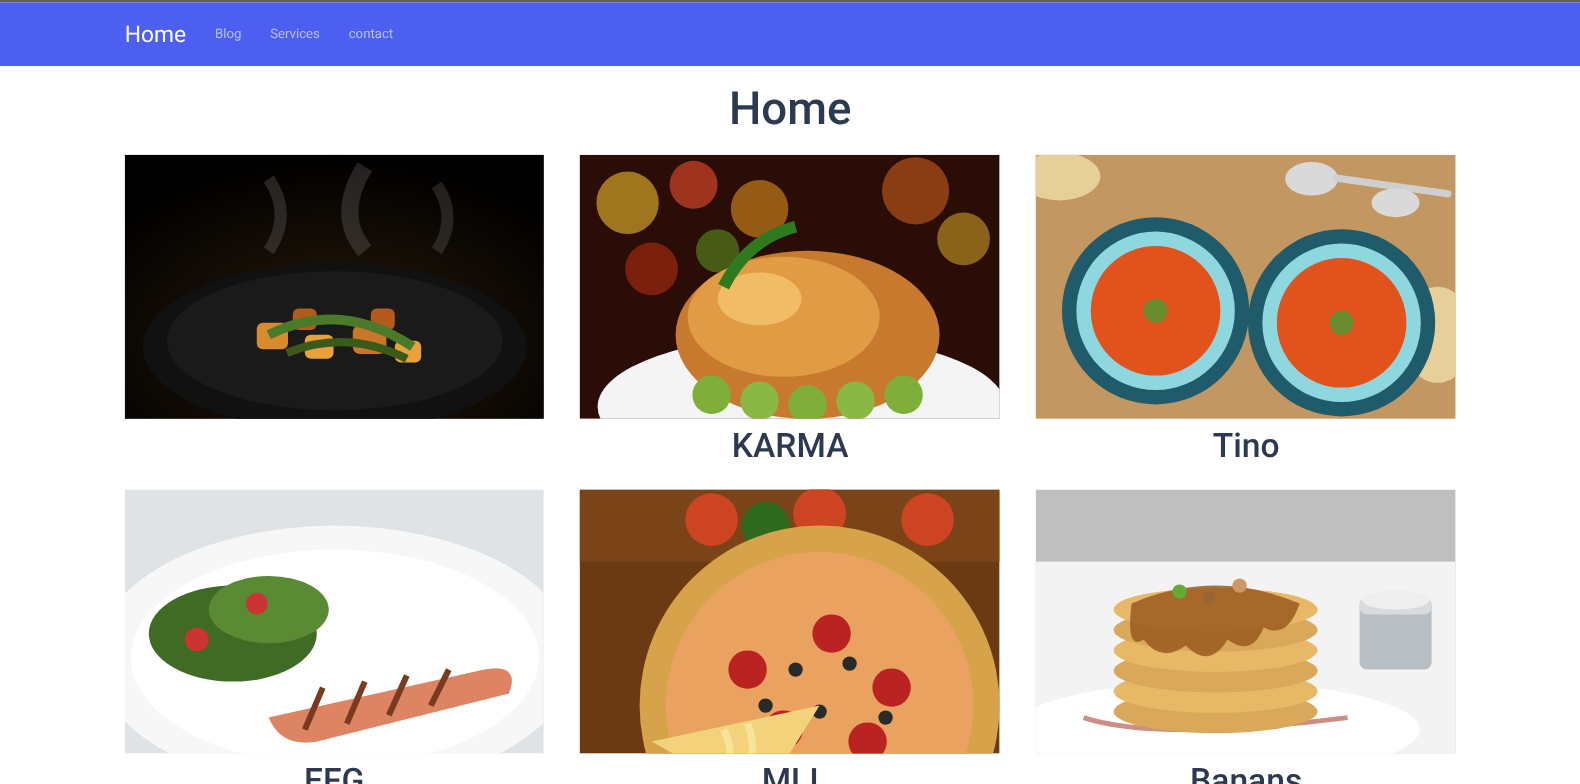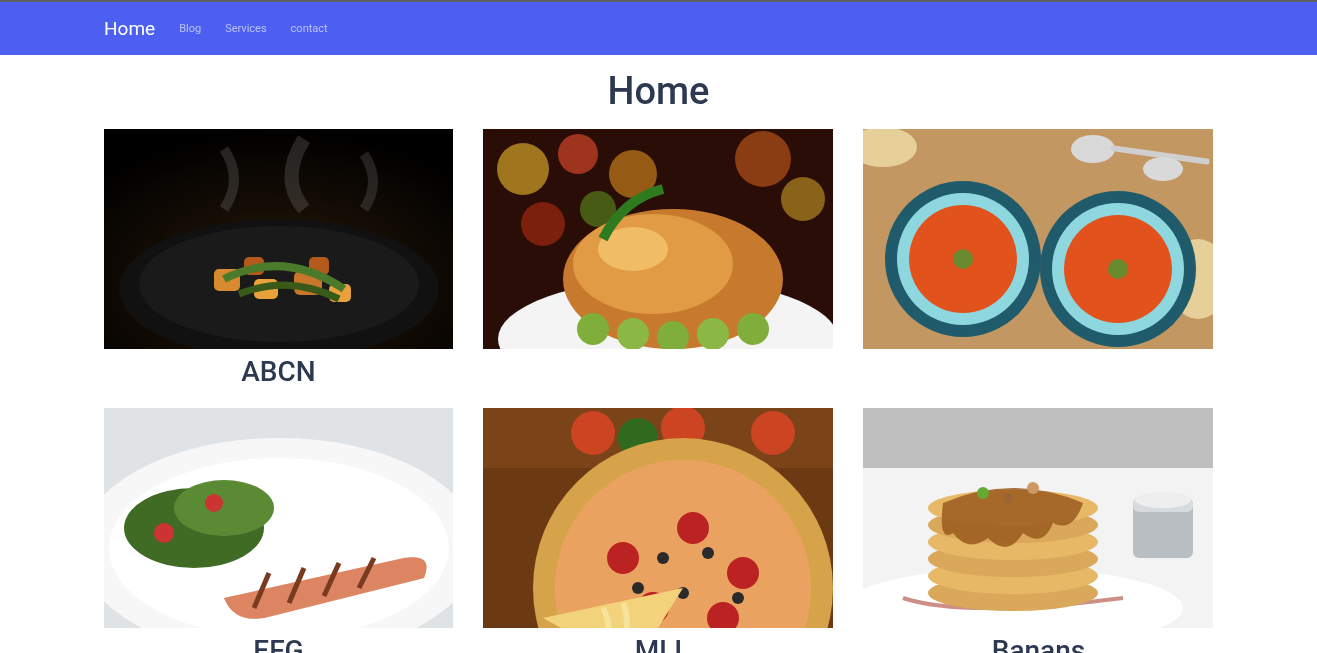--- a/index.html
+++ b/index.html
@@ -123,21 +123,20 @@
               <rect x="150" y="150" width="24" height="20" rx="5" fill="#e9a23b"></rect>
               <rect x="190" y="142" width="28" height="24" rx="6" fill="#c8762a"></rect>
               <rect x="225" y="155" width="22" height="18" rx="5" fill="#e9a23b"></rect>
               <rect x="140" y="128" width="20" height="18" rx="5" fill="#b55a1d"></rect>
               <rect x="205" y="128" width="20" height="18" rx="5" fill="#b55a1d"></rect>
               <path d="M120 150 q60 -30 120 10" stroke="#4a7a2a" stroke-width="8" fill="none"></path>
               <path d="M135 165 q50 -20 100 5" stroke="#3a5a1a" stroke-width="7" fill="none"></path>
             </g>
           </svg>
         </div>
-        <h2>ABCN</h2>
       </div>
     </div>
 
     <div class="col">
       <div class="card">
         <div class="thumb">
           <svg viewBox="0 0 350 220" preserveAspectRatio="xMidYMid slice">
             <rect width="350" height="220" fill="#2a0d06"></rect>
 
             <circle cx="40" cy="40" r="26" fill="#ffcc33" opacity="0.55"></circle>
@@ -155,20 +154,21 @@
             <ellipse cx="150" cy="120" rx="35" ry="22" fill="#f3c069" opacity="0.9"></ellipse>
             <path d="M120 110 q20 -40 60 -50" stroke="#2f7a1f" stroke-width="10" fill="none"></path>
 
             <circle cx="110" cy="200" r="16" fill="#7fae3a"></circle>
             <circle cx="150" cy="205" r="16" fill="#8bb845"></circle>
             <circle cx="190" cy="208" r="16" fill="#7fae3a"></circle>
             <circle cx="230" cy="205" r="16" fill="#8bb845"></circle>
             <circle cx="270" cy="200" r="16" fill="#7fae3a"></circle>
           </svg>
         </div>
+        <h2>KARMA</h2>
       </div>
     </div>
 
     <div class="col">
       <div class="card">
         <div class="thumb">
           <svg viewBox="0 0 350 220" preserveAspectRatio="xMidYMid slice">
             <rect width="350" height="220" fill="#caa06a"></rect>
             <rect width="350" height="220" fill="#b88a54" opacity="0.4"></rect>
 
@@ -183,20 +183,21 @@
             <circle cx="100" cy="130" r="66" fill="#8fd7df"></circle>
             <circle cx="100" cy="130" r="54" fill="#e2521d"></circle>
             <circle cx="100" cy="130" r="10" fill="#6a8a2e"></circle>
 
             <circle cx="255" cy="140" r="78" fill="#1f5b6b"></circle>
             <circle cx="255" cy="140" r="66" fill="#8fd7df"></circle>
             <circle cx="255" cy="140" r="54" fill="#e2521d"></circle>
             <circle cx="255" cy="140" r="10" fill="#6a8a2e"></circle>
           </svg>
         </div>
+        <h2>Tino</h2>
       </div>
     </div>
 
     <div class="col">
       <div class="card">
         <div class="thumb">
           <svg viewBox="0 0 350 220" preserveAspectRatio="xMidYMid slice">
             <rect width="350" height="220" fill="#dfe3e6"></rect>
             <ellipse cx="175" cy="140" rx="200" ry="110" fill="#f7f7f7"></ellipse>
             <ellipse cx="175" cy="140" rx="170" ry="90" fill="#fff"></ellipse>

